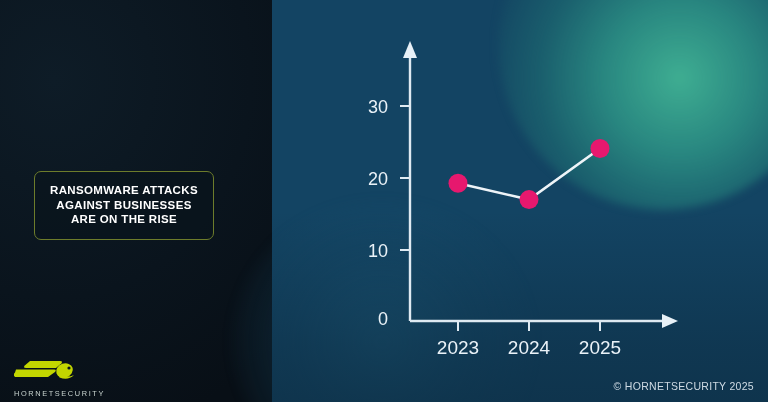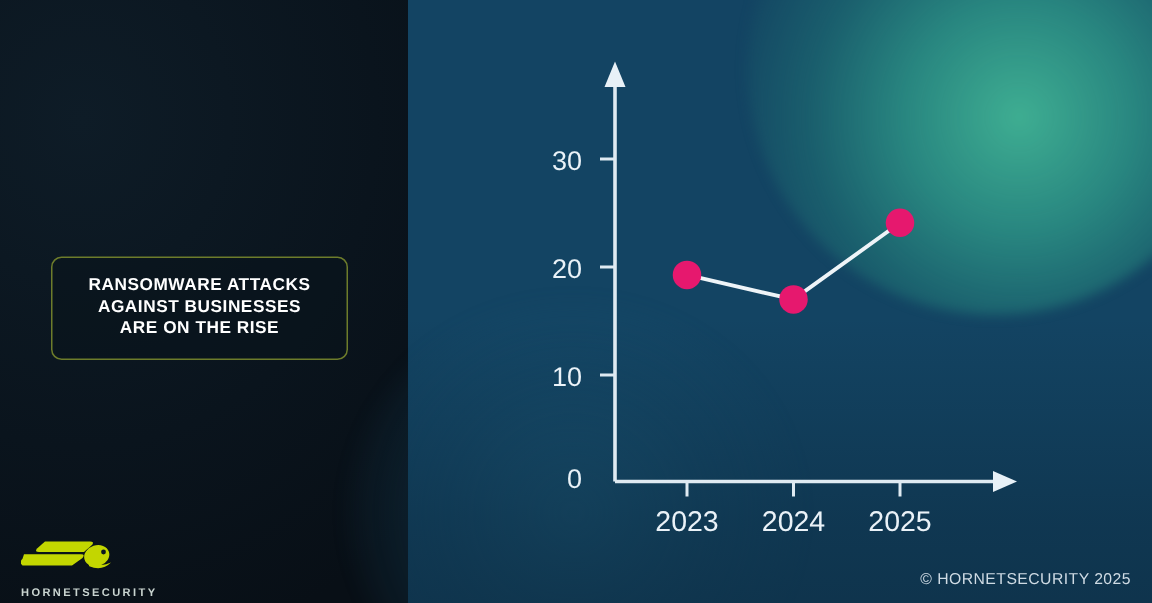--- a/index.html
+++ b/index.html
@@ -68,21 +68,21 @@
     width: 100%;
     height: 190px;
     background: linear-gradient(to bottom, rgba(10,38,58,0) 0%, rgba(11,40,61,0.45) 70%, rgba(12,42,63,0.62) 100%);
   }
 
   
   #headline-box {
     position: absolute;
     left: 34px;
     top: 171px;
-    width: 198px;
+    width: 180px;
     box-sizing: border-box;
     padding: 11px 10px 12px 10px;
     border: 1.5px solid #6d7c2b;
     border-radius: 7px;
     background: rgba(10,20,28,0.55);
     text-align: center;
   }
   #headline-text {
     color: #ffffff;
     font-size: 11.5px;
@@ -100,21 +100,21 @@
     top: 357px;
     width: 120px;
   }
   #logo-mark {
     display: block;
   }
   #logo-wordmark {
     margin-top: 2px;
     color: #c9d4d0;
     font-size: 7.4px;
-    font-weight: bold;
+    font-weight: normal;
     letter-spacing: 1.6px;
   }
 
   
   #chart {
     position: absolute;
     left: 272px;
     top: 0;
     width: 496px;
     height: 402px;

